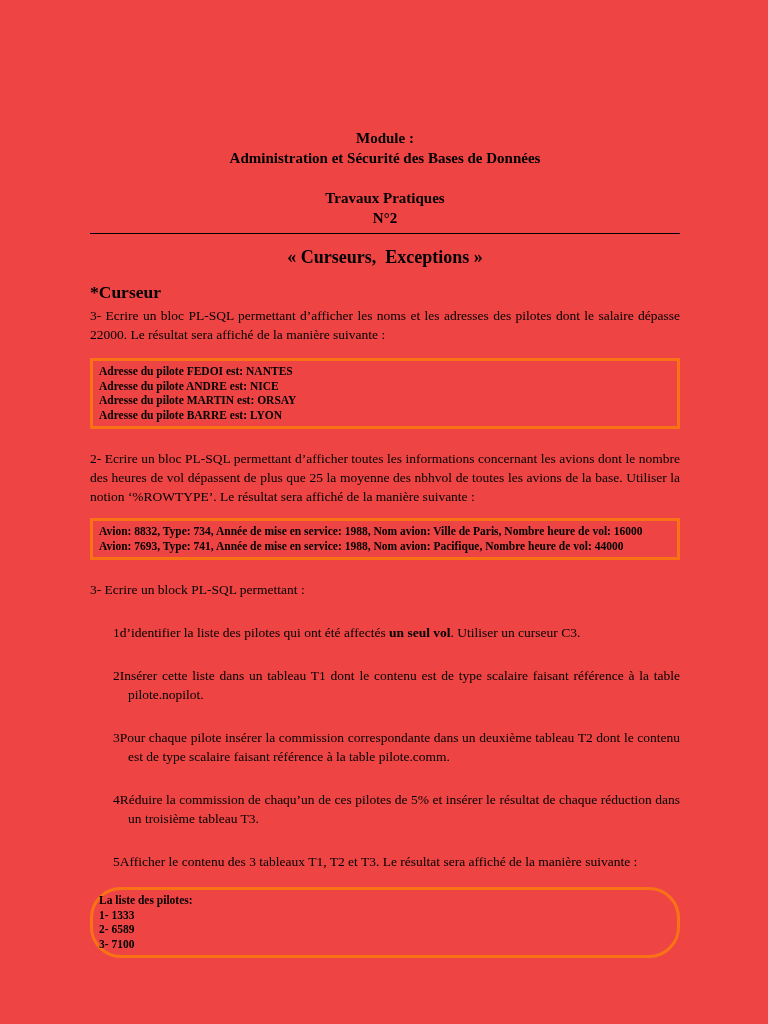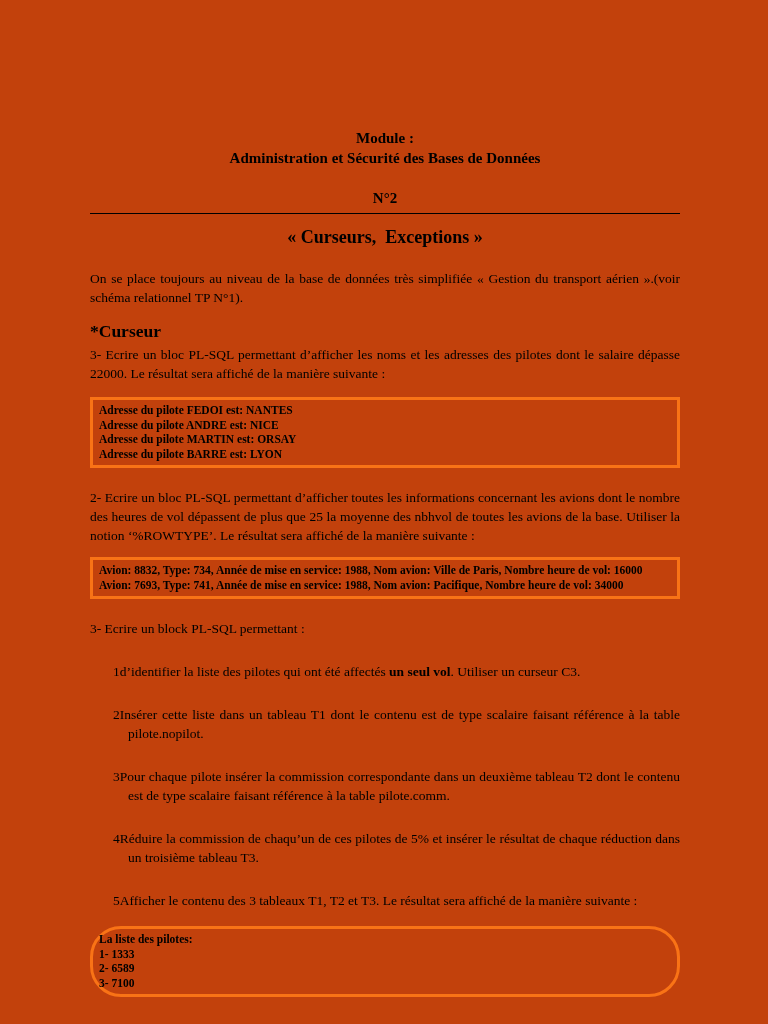--- a/index.html
+++ b/index.html
@@ -2,21 +2,21 @@
 <html><head>
 <meta charset="utf-8">
 <style>
   * { margin: 0; padding: 0; box-sizing: border-box; }
   html, body { background: #ffffff; }
   .page {
     position: relative;
     width: 768px;
     height: 1024px;
     margin: 0 auto;
-    background: #c2410c;
+    background: #ef4444;
     color: #000000;
     font-family: "Liberation Serif", "DejaVu Serif", serif;
     font-size: 13.5px;
     padding: 128px 88px 0 90px;
     overflow: hidden;
   }
   .doc-header {
     text-align: center;
     font-weight: bold;
     font-size: 15px;
@@ -68,45 +68,45 @@
 </style>
 </head>
 <body>
 
 <div class="page">
 
   <header class="doc-header">
     <div>Module :</div>
     <div>Administration et Sécurité des Bases de Données</div>
     <div class="header-gap"></div>
+    <div>Travaux Pratiques</div>
     <div>N°2</div>
   </header>
 
   <hr class="header-rule">
 
   <div class="subtitle">« Curseurs,  Exceptions »</div>
 
-  <p class="para intro">On se place toujours au niveau de la base de données très simplifiée « Gestion du transport aérien ».(voir schéma relationnel TP N°1).</p>
 
   <div class="section-title">*Curseur</div>
 
   <p class="para q-para">3- Ecrire un bloc PL-SQL permettant d’afficher les noms et les adresses des pilotes dont le salaire dépasse 22000. Le résultat sera affiché de la manière suivante :</p>
 
   <div class="output-box">
     <div class="box-line">Adresse du pilote FEDOI est: NANTES</div>
     <div class="box-line">Adresse du pilote ANDRE est: NICE</div>
     <div class="box-line">Adresse du pilote MARTIN est: ORSAY</div>
     <div class="box-line">Adresse du pilote BARRE est: LYON</div>
   </div>
 
   <p class="para q2-para">2- Ecrire un bloc PL-SQL permettant d’afficher toutes les informations concernant les avions dont le nombre des heures de vol dépassent de plus que 25 la moyenne des nbhvol de toutes les avions de la base. Utiliser la notion ‘%ROWTYPE’. Le résultat sera affiché de la manière suivante :</p>
 
   <div class="output-box box2">
     <div class="box-line">Avion: 8832, Type: 734, Année de mise en service: 1988, Nom avion: Ville de Paris, Nombre heure de vol: 16000</div>
-    <div class="box-line">Avion: 7693, Type: 741, Année de mise en service: 1988, Nom avion: Pacifique, Nombre heure de vol: 34000</div>
+    <div class="box-line">Avion: 7693, Type: 741, Année de mise en service: 1988, Nom avion: Pacifique, Nombre heure de vol: 44000</div>
   </div>
 
   <p class="para q3-intro">3- Ecrire un block PL-SQL permettant :</p>
 
   <div class="list">
     <div class="list-item"><span>1</span><span>d’identifier la liste des pilotes qui ont été affectés </span><b>un seul vol</b><span>. Utiliser un curseur C3.</span></div>
     <div class="list-item"><span>2</span><span>Insérer cette liste dans un tableau T1 dont le contenu est de type scalaire faisant référence à la table pilote.nopilot.</span><b></b><span></span></div>
     <div class="list-item"><span>3</span><span>Pour chaque pilote insérer la commission correspondante dans un deuxième tableau T2 dont le contenu est de type scalaire faisant référence à la table pilote.comm.</span><b></b><span></span></div>
     <div class="list-item"><span>4</span><span>Réduire la commission de chaqu’un de ces pilotes de 5% et insérer le résultat de chaque réduction dans un troisième tableau T3.</span><b></b><span></span></div>
     <div class="list-item"><span>5</span><span>Afficher le contenu des 3 tableaux  T1, T2 et T3. Le résultat sera affiché de la manière suivante :</span><b></b><span></span></div>

